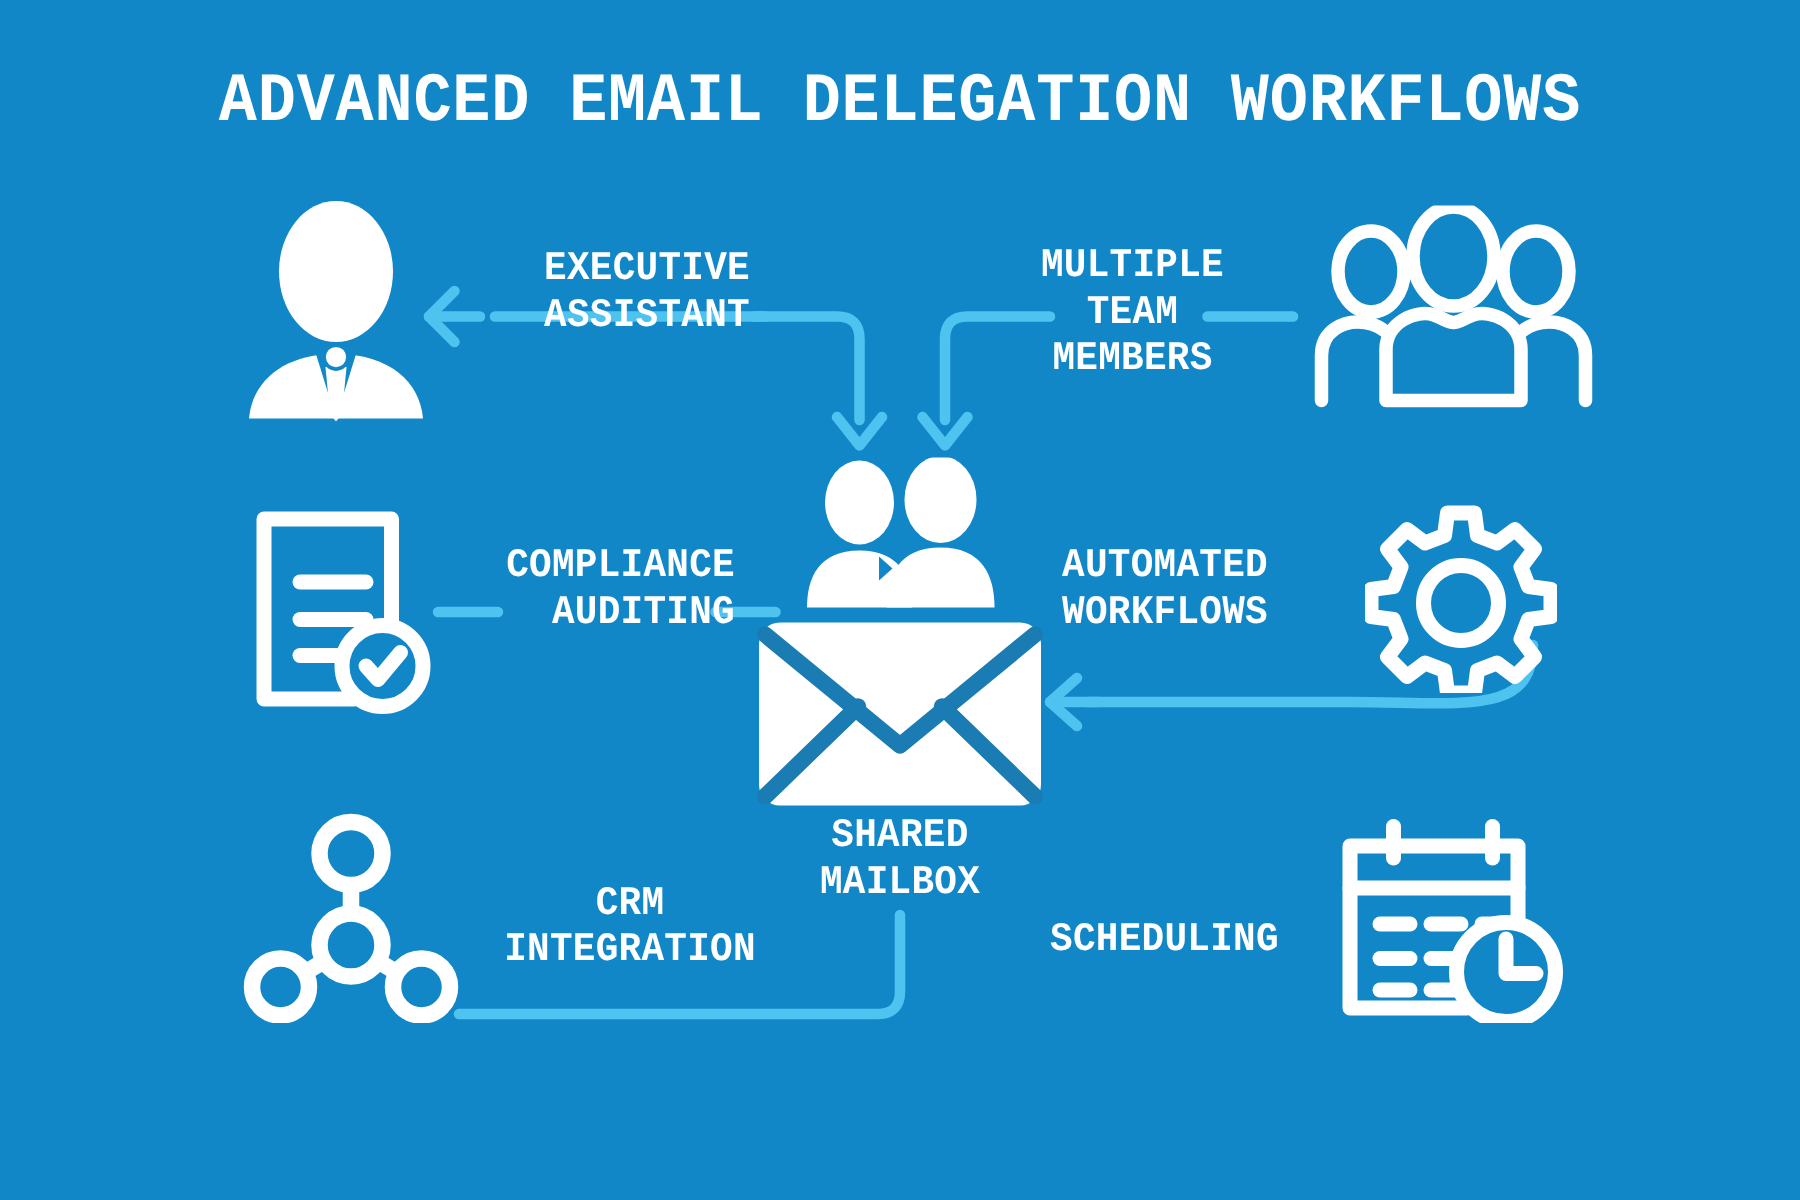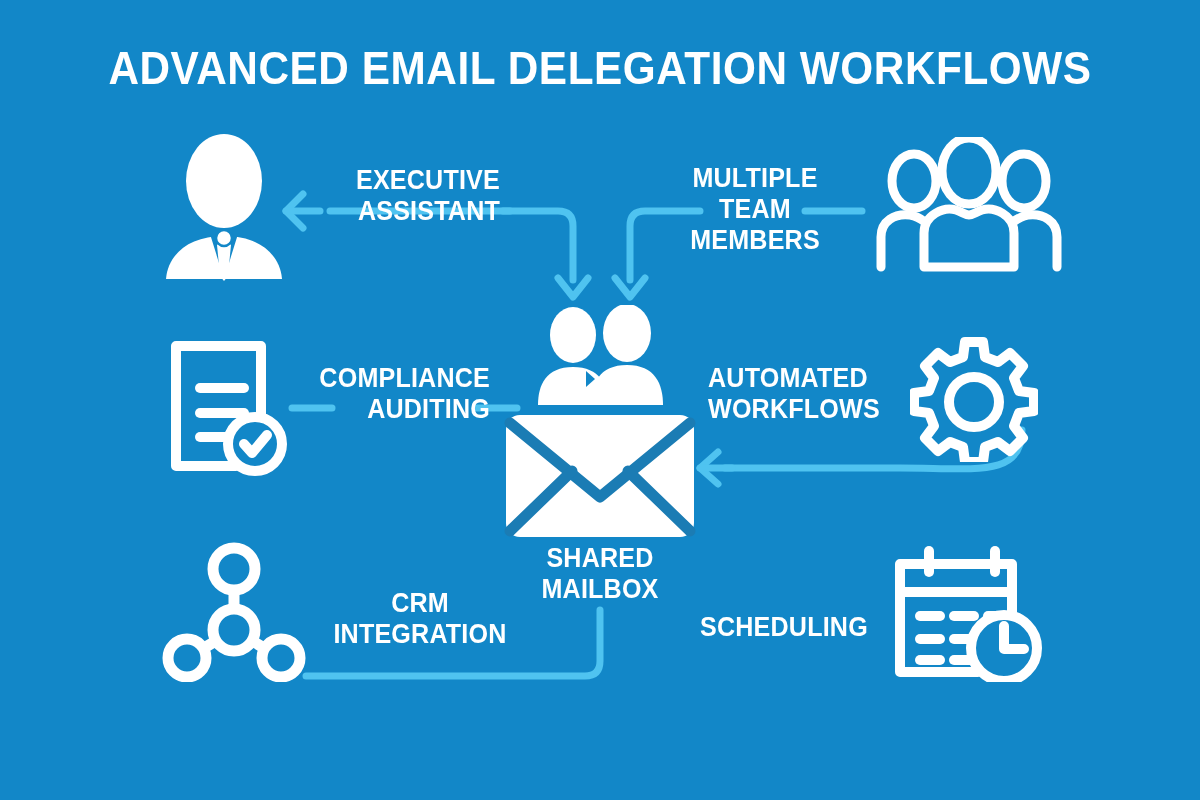--- a/index.html
+++ b/index.html
@@ -6,21 +6,21 @@
     margin: 0;
     padding: 0;
     background: #0f83c4;
   }
   #canvas {
     position: relative;
     width: 1200px;
     height: 800px;
     background: #1287c8;
     overflow: hidden;
-    font-family: Liberation Sans, sans-serif;
+    font-family: Liberation Mono, monospace;
   }
   .abs { position: absolute; }
 
   
   #title {
     left: 0;
     top: 44px;
     width: 1200px;
     text-align: center;
     color: #ffffff;

